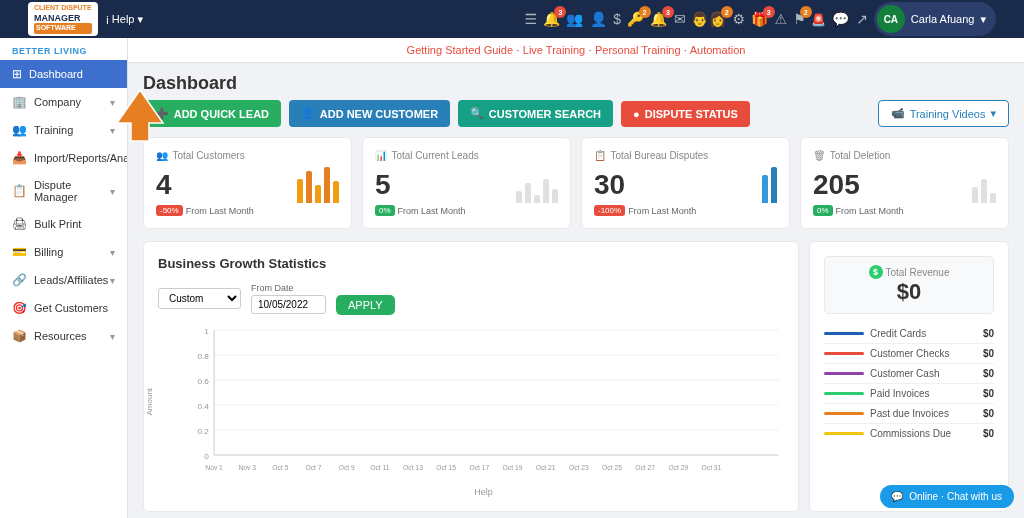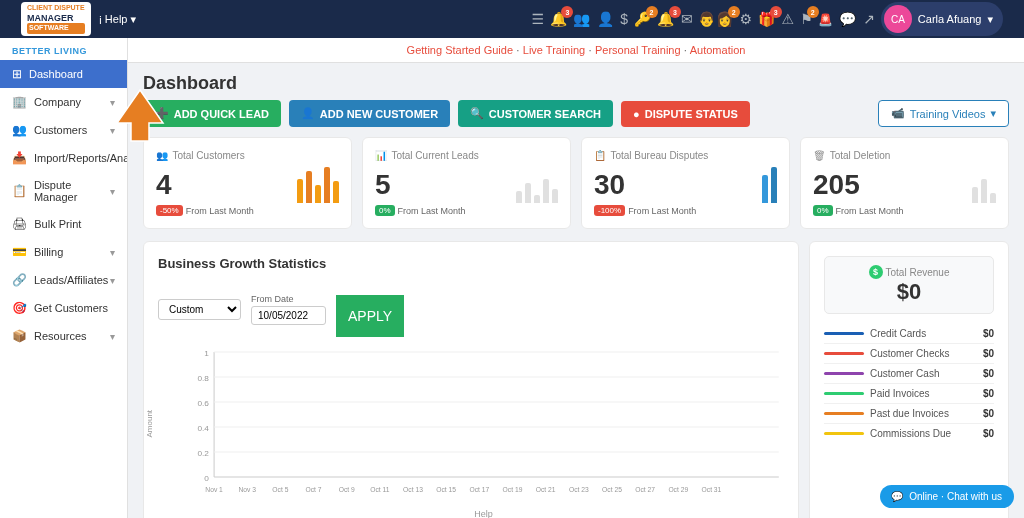--- a/index.html
+++ b/index.html
@@ -4,21 +4,21 @@
   <style>
     * { box-sizing: border-box; margin: 0; padding: 0; }
     body { font-family: Arial, sans-serif; font-size: 12px; background: #f0f2f5; overflow: hidden; }
 
     
     .top-nav {
       height: 38px;
       background: #1a2a4a;
       display: flex;
       align-items: center;
-      padding: 0 21px;
+      padding: 0 28px;
       gap: 8px;
       position: relative;
       z-index: 100;
     }
     .top-nav-logo {
       background: white;
       border-radius: 4px;
       padding: 2px 6px;
       font-size: 9px;
       font-weight: bold;
@@ -73,26 +73,26 @@
       border-radius: 20px;
       padding: 3px 10px 3px 3px;
       cursor: pointer;
       color: white;
       font-size: 11px;
     }
     .avatar-circle {
       width: 28px;
       height: 28px;
       border-radius: 50%;
-      background: #ec4899;
+      background: #15803d;
       display: flex;
       align-items: center;
       justify-content: center;
       font-size: 10px;
-      font-weight: normal;
+      font-weight: bold;
       color: white;
     }
 
     
     .layout {
       display: flex;
       height: calc(518px - 38px);
     }
 
     
@@ -281,23 +281,23 @@
       padding: 3px 6px;
       border: 1px solid #ccc;
       border-radius: 3px;
       font-size: 10px;
       width: 75px;
     }
     .btn-apply {
       background: #27ae60;
       color: white;
       border: none;
-      padding: 13px 12px;
-      border-radius: 0;
-      font-size: 14px;
+      padding: 4px 12px;
+      border-radius: 5px;
+      font-size: 11px;
       cursor: pointer;
     }
     .chart-area {
       position: relative;
       height: 160px;
     }
     .chart-svg { width: 100%; height: 100%; }
     .chart-y-label {
       position: absolute;
       left: -22px;
@@ -441,21 +441,21 @@
       <div class="sidebar-item-left">
         <span class="sidebar-icon">🏢</span>
         <span>Company</span>
       </div>
       <span class="sidebar-arrow">▾</span>
     </div>
 
     <div class="sidebar-item">
       <div class="sidebar-item-left">
         <span class="sidebar-icon">👥</span>
-        <span>Customers</span>
+        <span>Training</span>
       </div>
       <span class="sidebar-arrow">▾</span>
     </div>
 
     <div class="sidebar-item">
       <div class="sidebar-item-left">
         <span class="sidebar-icon">📥</span>
         <span>Import/Reports/Analysis</span>
       </div>
     </div>

